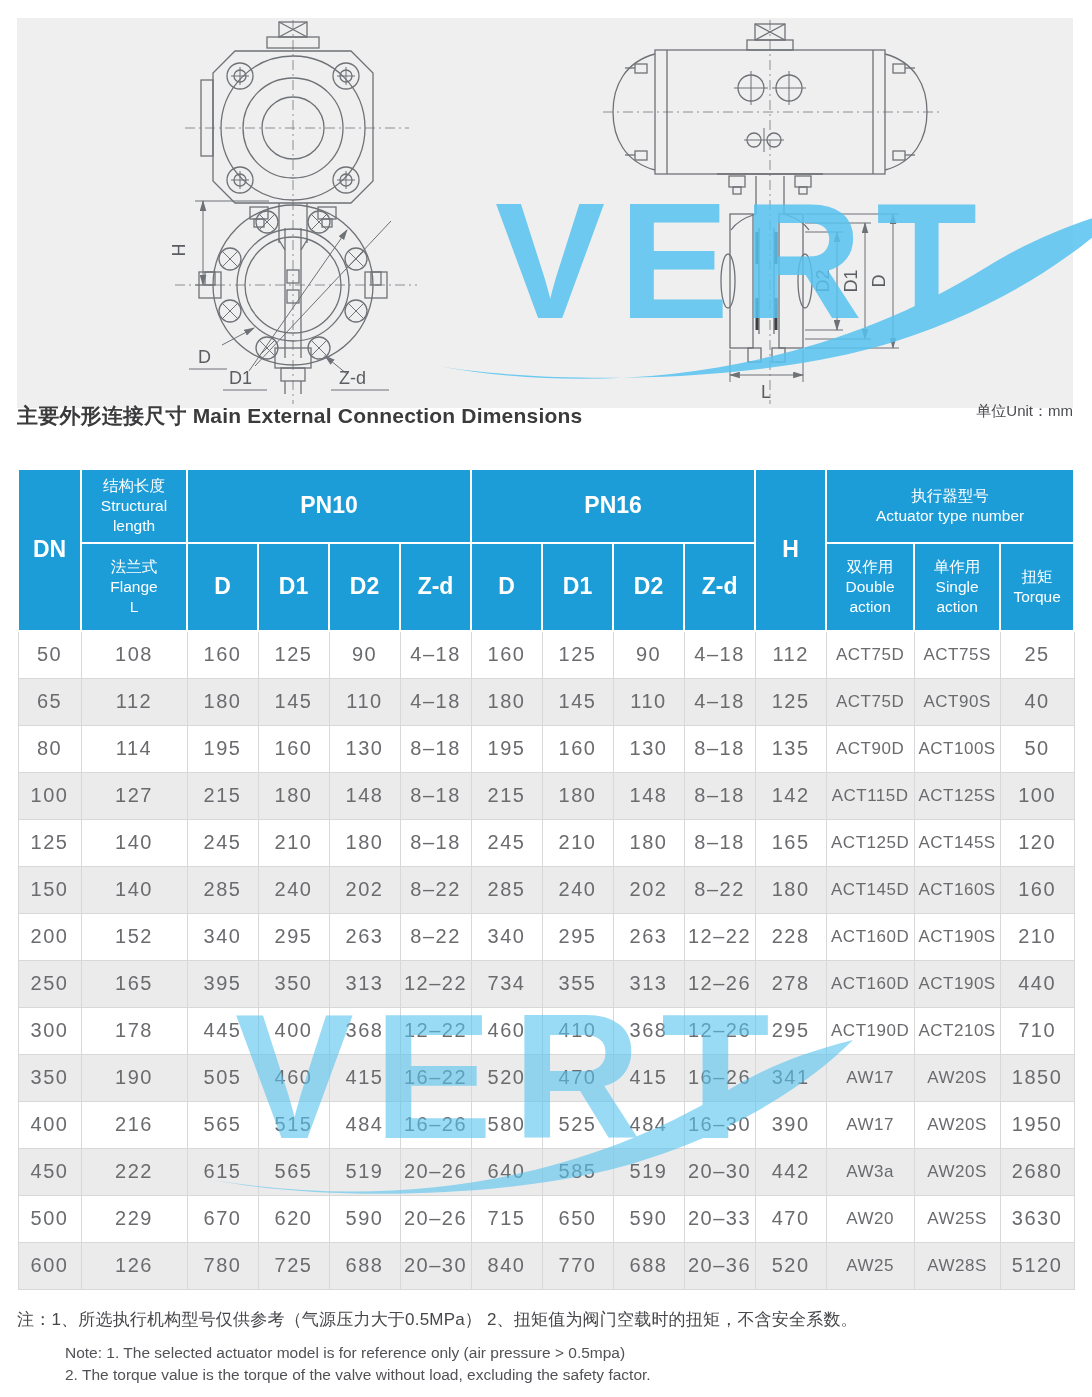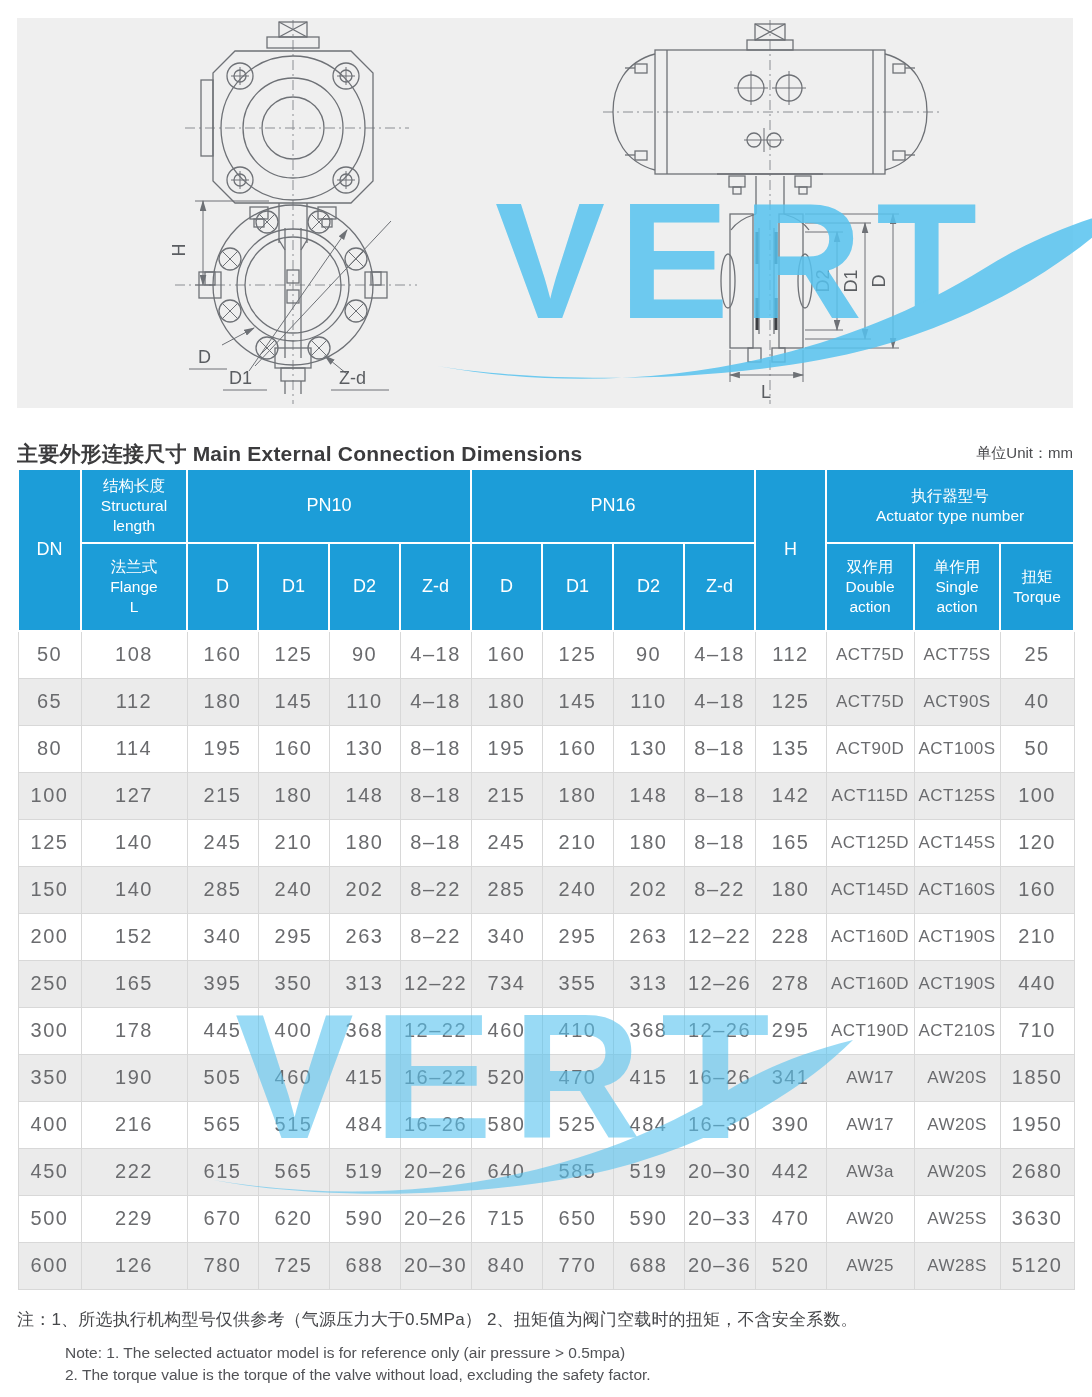--- a/index.html
+++ b/index.html
@@ -32,25 +32,25 @@
     font-family: "Liberation Sans", sans-serif;
     font-weight: bold;
     fill: #57c3ef;
   }
   #wm1 { left: 420px; top: 150px; opacity: 0.85; }
   #wm2 { left: 205px; top: 1000px; opacity: 0.60; z-index: 5; }
 
   
   .title-row {
     position: absolute;
-    left: 17px; top: 440px;
+    left: 17px; top: 402px;
     width: 1056px;
     display: flex;
     justify-content: space-between;
-    align-items: center;
+    align-items: flex-start;
   }
   .page-title {
     font-size: 21px;
     font-weight: bold;
     color: #3b3b3d;
     letter-spacing: 0.2px;
   }
   .unit-label {
     font-size: 15px;
     color: #4a4b4e;
@@ -71,21 +71,21 @@
     font-weight: normal;
     border: 2px solid #ffffff;
     text-align: center;
     vertical-align: middle;
     white-space: pre-line;
     line-height: 1.3;
     font-size: 15.5px;
   }
   table.dims thead tr:first-child th { height: 74px; }
   table.dims thead tr:last-child th { height: 88px; }
-  table.dims th.big { font-size: 18px; }
+  table.dims th.big { font-size: 23px; font-weight: bold; }
   table.dims td {
     border: 1px solid #d8d8d8;
     background: #ffffff;
     height: 47px;
     text-align: center;
     vertical-align: middle;
     color: #6a6b6e;
     font-size: 20px;
     letter-spacing: 1.5px;
   }

